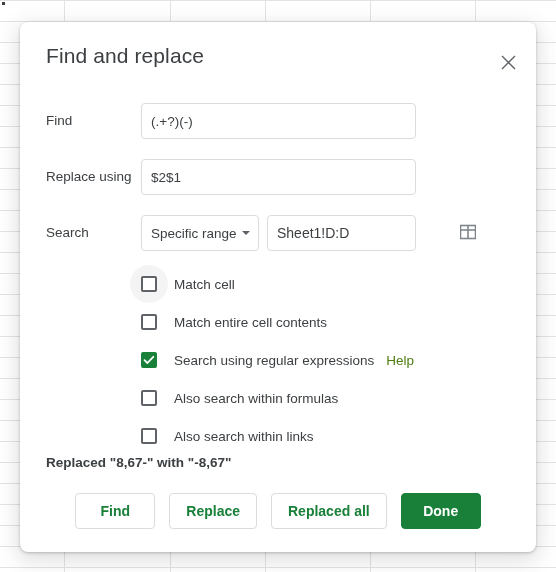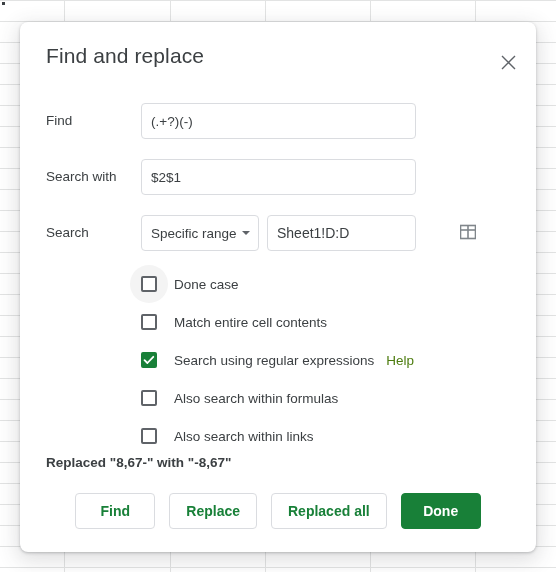--- a/index.html
+++ b/index.html
@@ -357,21 +357,21 @@
       </svg>
     </span>
   </button>
 
   <div class="form-row row-find">
     <div class="field-label">Find</div>
     <input class="text-input" type="text" value="(.+?)(-)" style="">
   </div>
 
   <div class="form-row row-replace">
-    <div class="field-label">Search with</div>
+    <div class="field-label">Replace using</div>
     <input class="text-input" type="text" value="$2$1" style="">
   </div>
 
   <div class="form-row row-search">
     <div class="field-label">Search</div>
 
     <div class="range-select">
       <span class="range-select-label">Specific range</span>
       <span class="caret"></span>
     </div>
@@ -388,21 +388,21 @@
         </span>
       </button>
     </div>
   </div>
 
   <div id="options-container">
       <div class="checkbox-row cb-0">
         <div class="cb-hit hovered">
           <div class="cb-box"></div>
         </div>
-        <span class="cb-label">Done case</span>
+        <span class="cb-label">Match cell</span>
       </div>
       <div class="checkbox-row cb-1">
         <div class="cb-hit">
           <div class="cb-box"></div>
         </div>
         <span class="cb-label">Match entire cell contents</span>
       </div>
       <div class="checkbox-row cb-2">
         <div class="cb-hit">
           <div class="cb-box checked">

